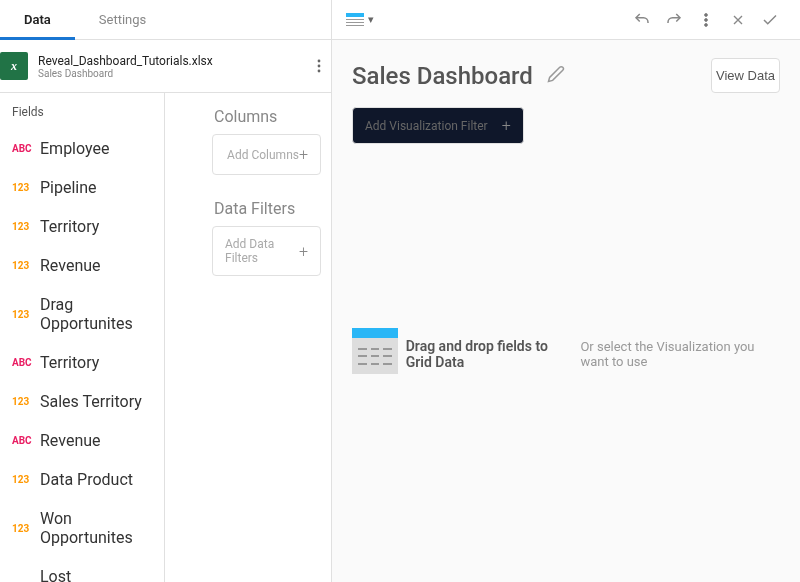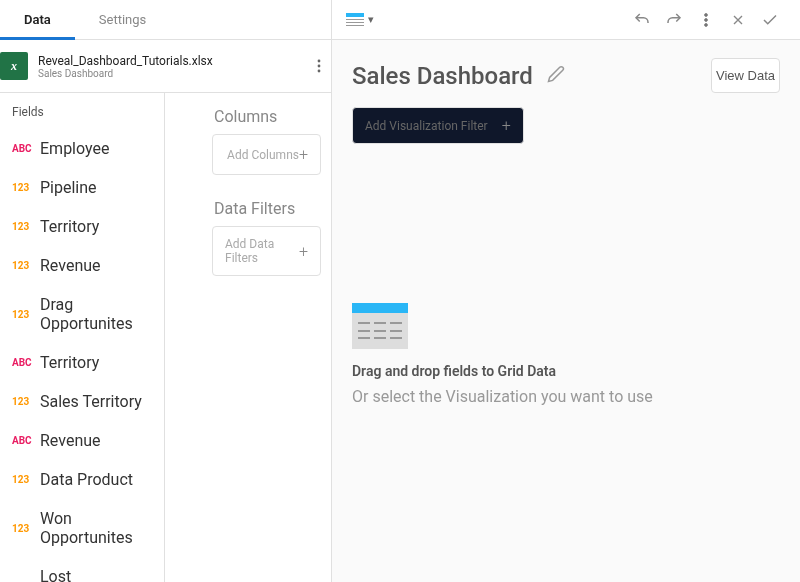--- a/index.html
+++ b/index.html
@@ -39,28 +39,28 @@
 .toolbar-spacer { flex: 1; }
 .toolbar-btn { width: 32px; height: 32px; display: flex; align-items: center; justify-content: center; cursor: pointer; color: #666; }
 .toolbar-btn svg { stroke: #888; }
 .canvas { flex: 1; padding: 18px 20px; display: flex; flex-direction: column; }
 .title-row { display: flex; align-items: center; gap: 14px; margin-bottom: 14px; }
 .dash-title { font-size: 24px; font-weight: 500; color: #555; }
 .edit-icon { color: #888; cursor: pointer; }
 .title-spacer { flex: 1; }
 .view-data-btn { border: 1px solid #ddd; background: #fff; border-radius: 4px; padding: 9px 4px; font-size: 13px; color: #555; cursor: pointer; }
 .filter-chip { display: inline-flex; align-items: center; gap: 14px; border: 1px solid #e0e0e0; background: #0f172a; border-radius: 4px; padding: 8px 12px; font-size: 12px; color: #666; cursor: pointer; align-self: flex-start; }
-.drop-area { flex: 1; display: flex; flex-direction: column; align-items: flex-start; justify-content: center; gap: 8px; }
+.drop-area { flex: 1; display: flex; flex-direction: row; align-items: center; justify-content: center; gap: 8px; }
 .drop-icon { width: 56px; height: 46px; position: relative; margin-bottom: 6px; }
 .drop-icon-header { position: absolute; top: 0; left: 0; right: 0; height: 10px; background: #29b6f6; }
 .drop-icon-body { position: absolute; top: 10px; left: 0; right: 0; bottom: 0; background: #ddd; display: flex; flex-direction: column; justify-content: space-evenly; padding: 4px 6px; }
 .drop-icon-line { display: flex; gap: 4px; }
 .drop-icon-dash { flex: 1; height: 2px; background: #999; }
 .drop-title { font-size: 14px; font-weight: 600; color: #555; }
-.drop-sub { font-size: 16px; color: #999; }
+.drop-sub { font-size: 13px; color: #999; }
 .plus { font-size: 16px; color: #888; font-weight: 300; }
 </style>
 </head>
 <body>
 
 <div class="app">
   <div class="left-panel">
     <div class="tabs">
       <div class="tab active">Data</div>
       <div class="tab">Settings</div>

